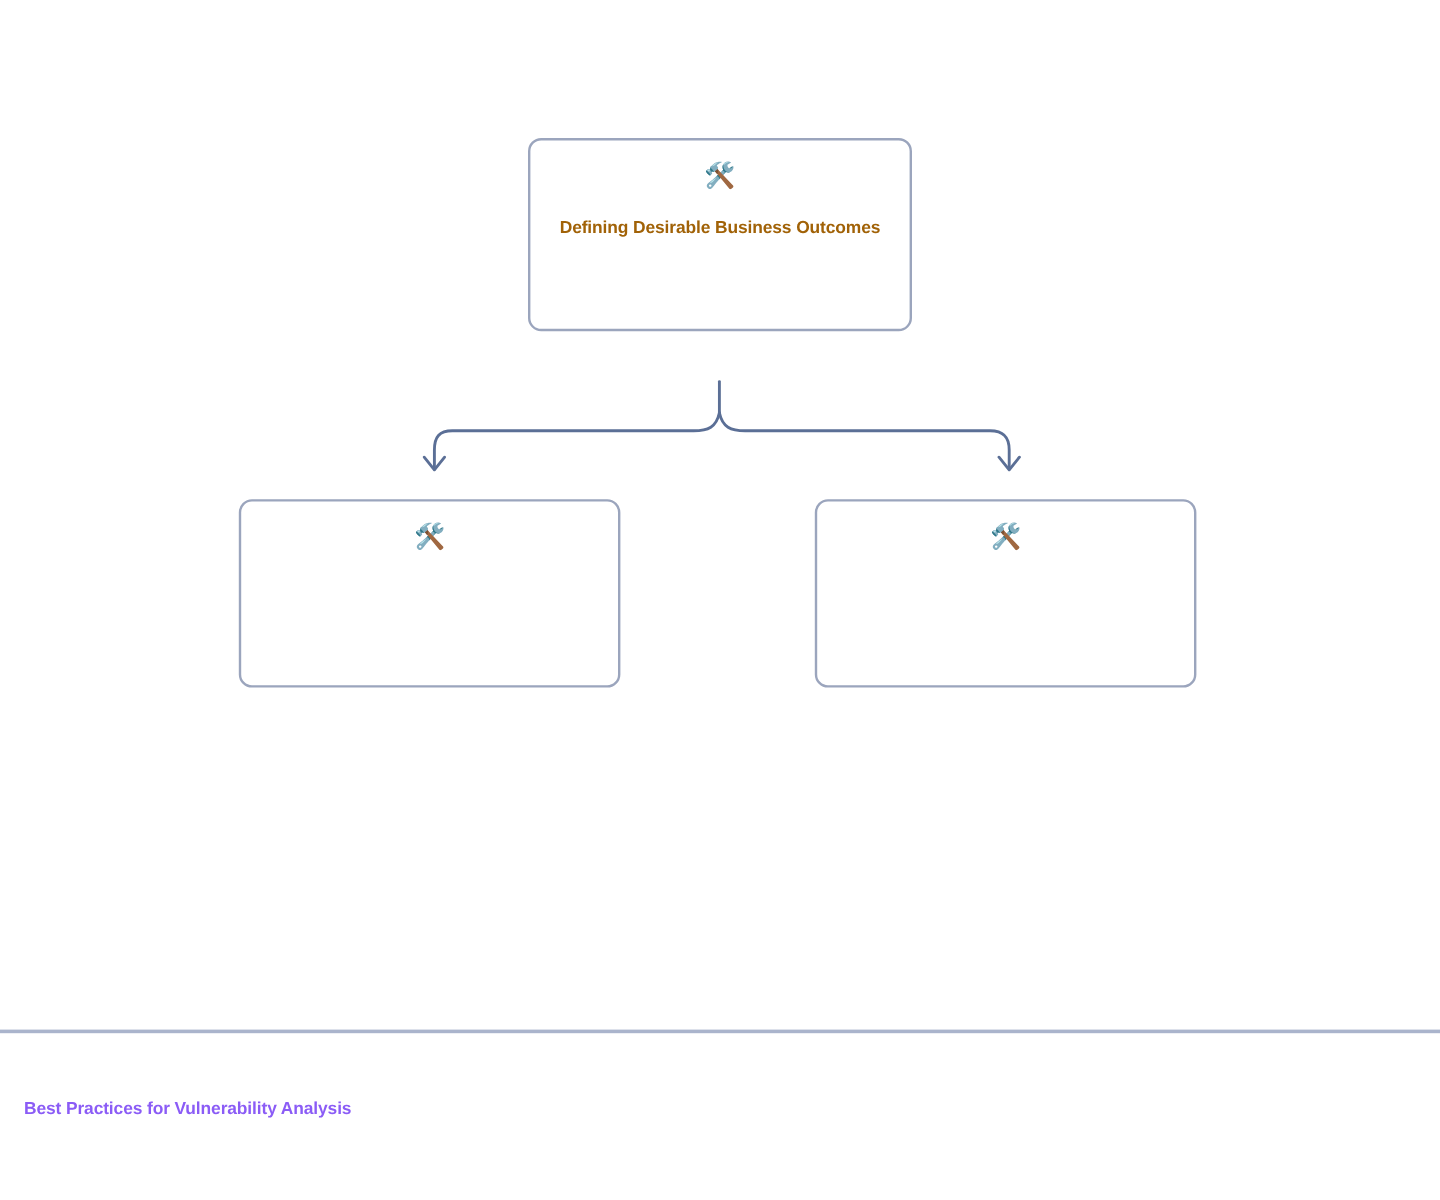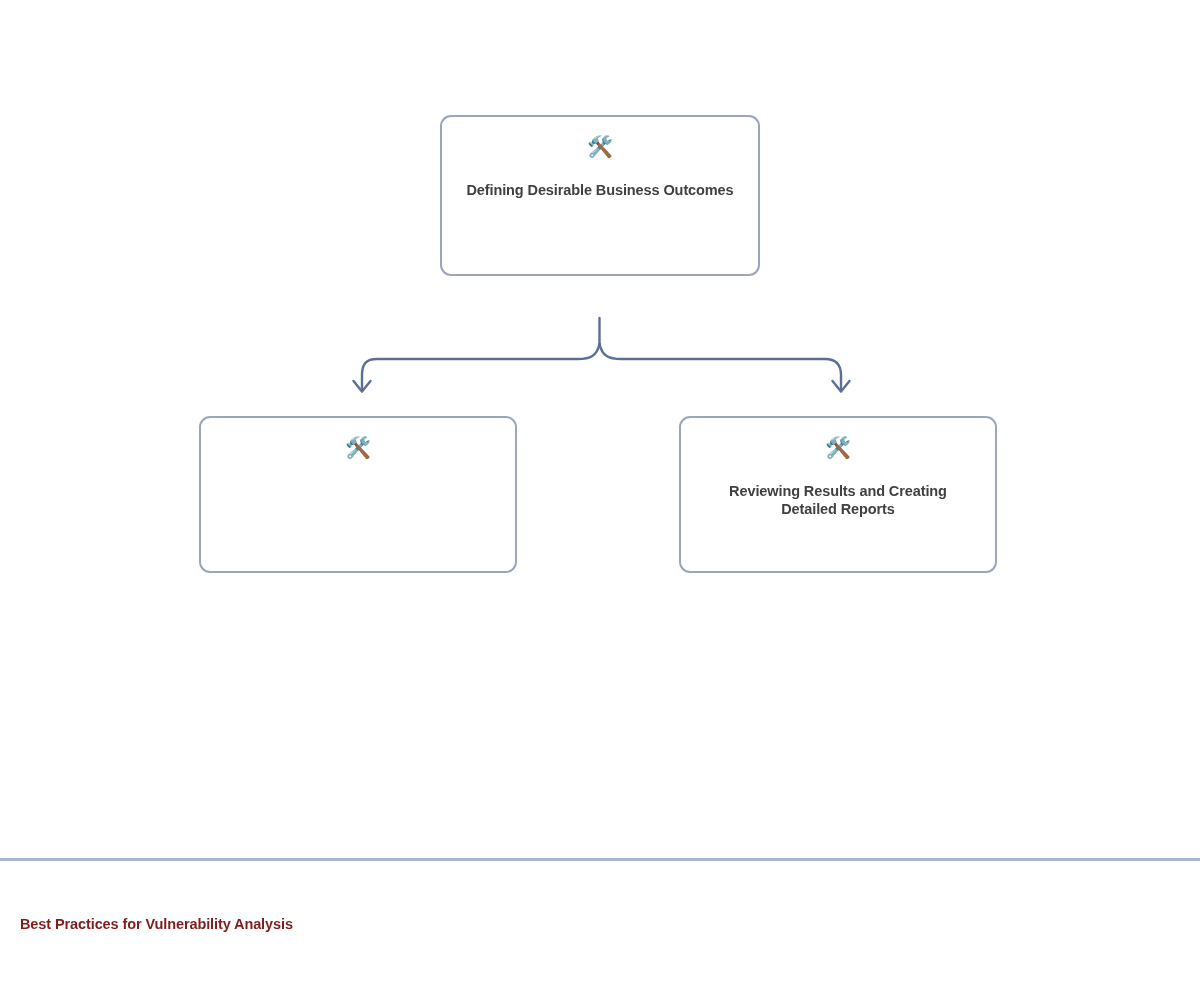--- a/index.html
+++ b/index.html
@@ -50,21 +50,21 @@
     letter-spacing: 0;
   }
 
   .node-label {
     margin-top: 20px;
     width: 88%;
     text-align: center;
     font-size: 14.5px;
     font-weight: bold;
     line-height: 18px;
-    color: #404040;
+    color: #a16207;
     letter-spacing: -0.1px;
   }
 
   #node-root   { left: 440px; top: 115px; width: 320px; height: 161px; }
   #node-left   { left: 199px; top: 416px; width: 318px; height: 157px; }
   #node-right  { left: 679px; top: 416px; width: 318px; height: 157px; }
 
   
   #footer-divider {
     position: absolute;
@@ -76,21 +76,21 @@
   }
 
   #footer-title {
     position: absolute;
     left: 20px;
     top: 915px;
     width: 300px;
     font-size: 14.5px;
     font-weight: bold;
     line-height: 19px;
-    color: #7f1d1d;
+    color: #8b5cf6;
     letter-spacing: -0.1px;
   }
 </style>
 </head>
 <body>
 
 <div id="canvas">
 
   <svg id="connectors" viewBox="0 0 1200 1000" width="1200" height="1000">
     <g fill="none" stroke="#5b6f96" stroke-width="2.4" stroke-linecap="round" stroke-linejoin="round">
@@ -113,19 +113,18 @@
     <span class="node-icon">🛠️</span>
     <div class="node-label">Defining Desirable Business Outcomes</div>
   </div>
 
   <div class="node" id="node-left">
     <span class="node-icon">🛠️</span>
   </div>
 
   <div class="node" id="node-right">
     <span class="node-icon">🛠️</span>
-    <div class="node-label">Reviewing Results and Creating Detailed Reports</div>
   </div>
 
   <div id="footer-divider"></div>
   <div id="footer-title">Best Practices for Vulnerability Analysis</div>
 
 </div>
 
 </body></html>

